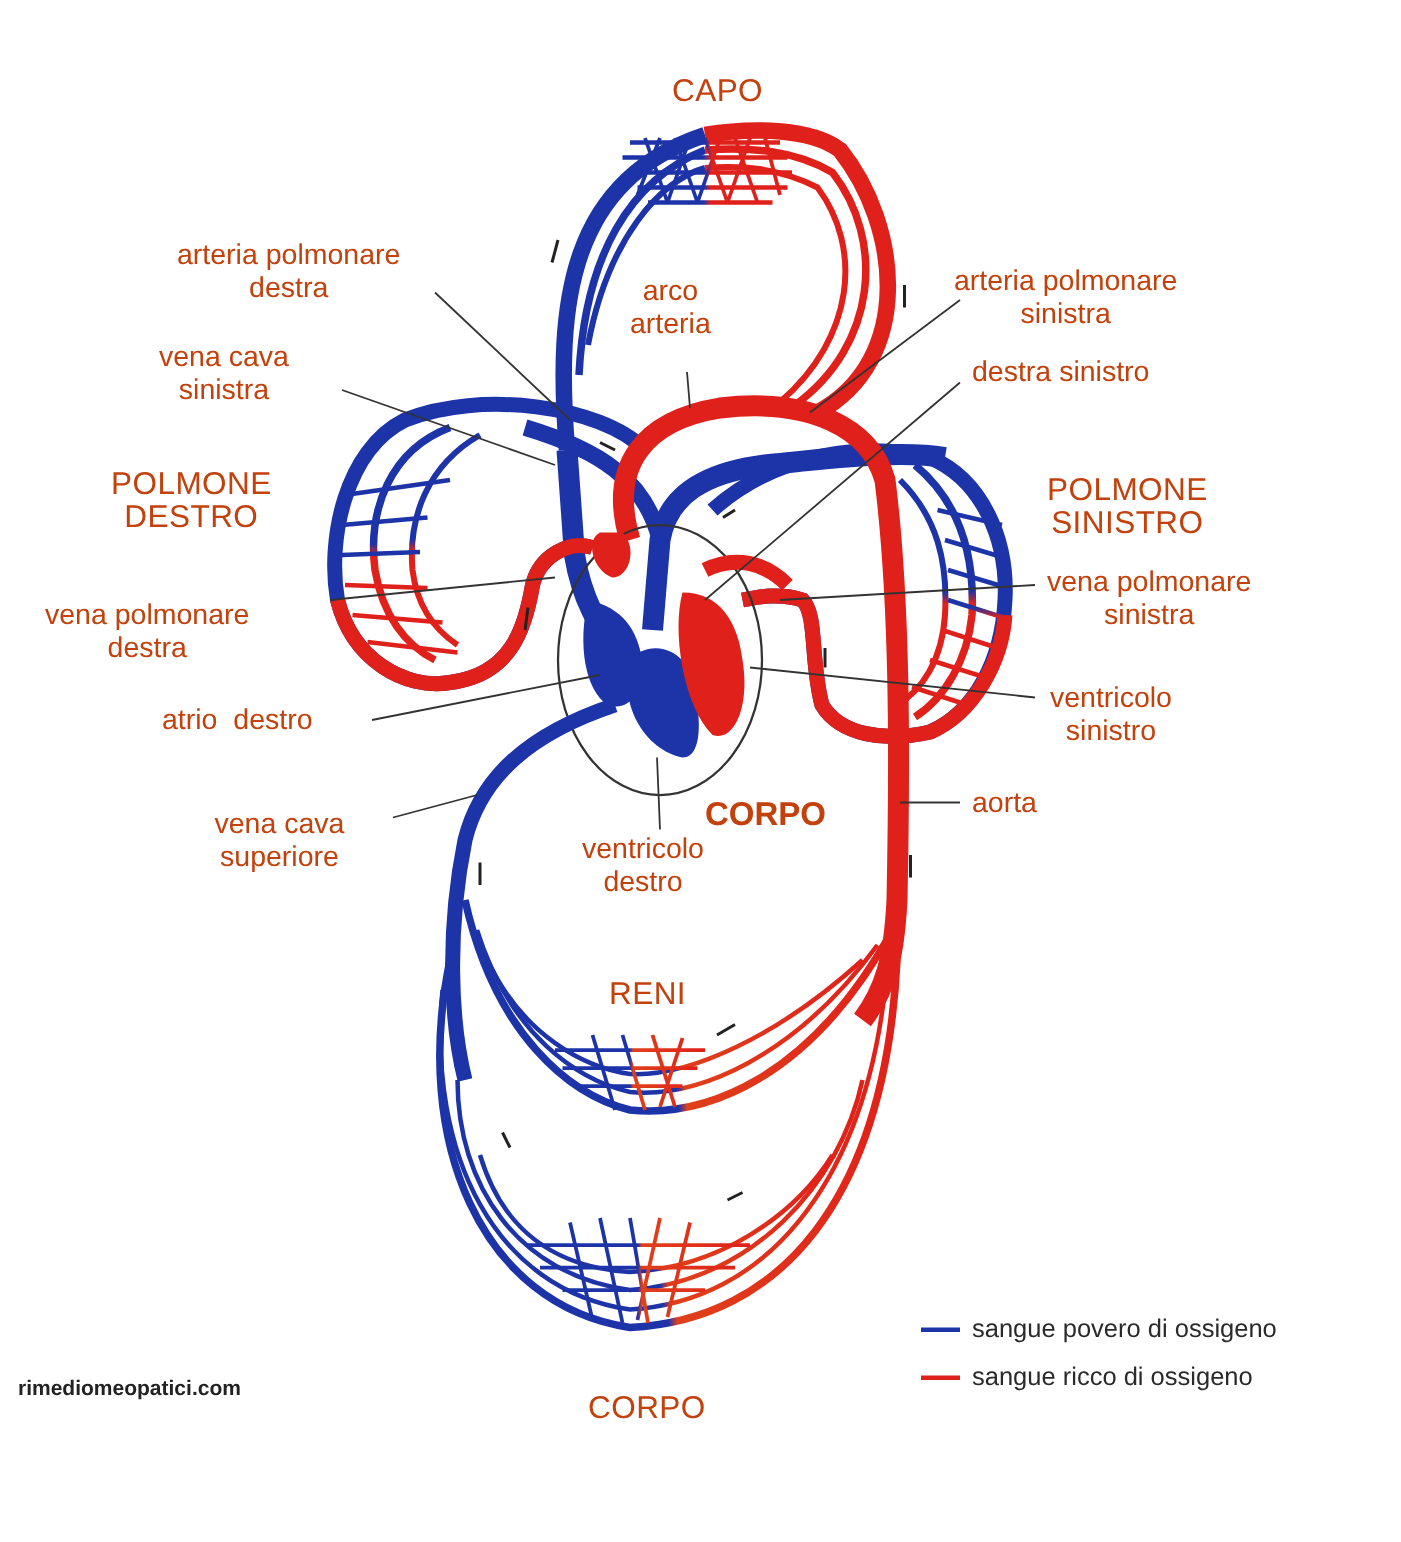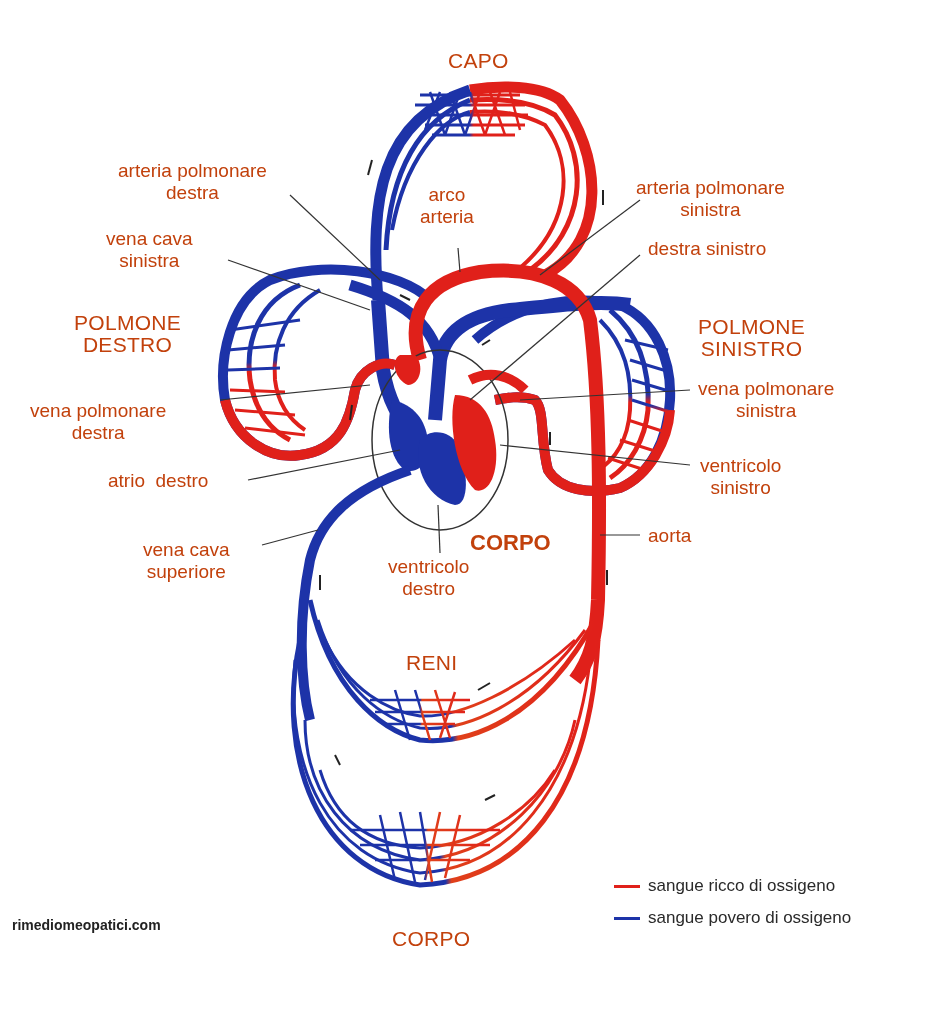--- a/index.html
+++ b/index.html
@@ -179,22 +179,22 @@
   <div>sinistro</div>
 </div>
 <div class="lbl" style="left:648px;top:525px;">aorta</div>
 <div class="lbl c" style="left:388px;top:556px;">
   <div>ventricolo</div>
   <div>destro</div>
 </div>
 
 <div class="legend">
   <div class="legend-row">
+    <span class="legend-swatch" style="background:#1d33a8"></span>
+    <span class="legend-text">sangue povero di ossigeno</span>
+  </div>
+  <div class="legend-row">
     <span class="legend-swatch" style="background:#e0201a"></span>
     <span class="legend-text">sangue ricco di ossigeno</span>
   </div>
-  <div class="legend-row">
-    <span class="legend-swatch" style="background:#1d33a8"></span>
-    <span class="legend-text">sangue povero di ossigeno</span>
-  </div>
 </div>
 
 <div class="site">rimediomeopatici.com</div>
 
 </body></html>

